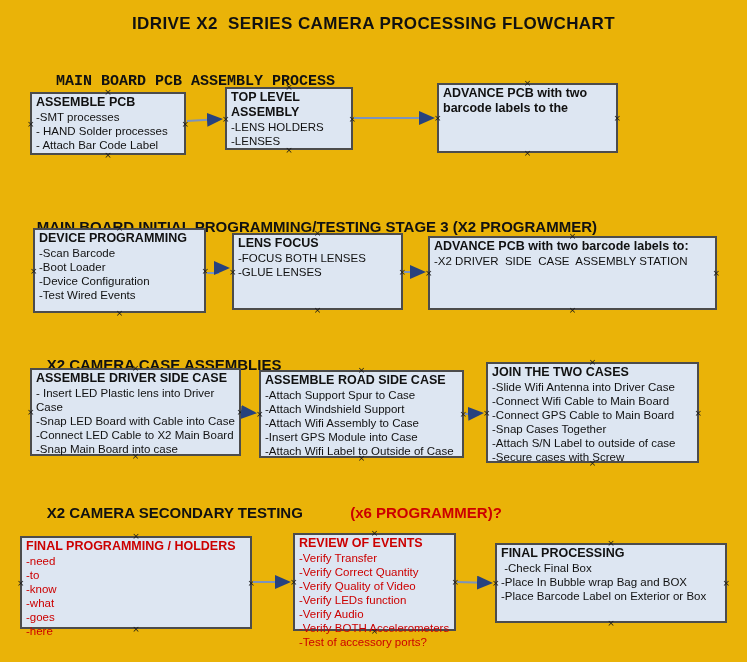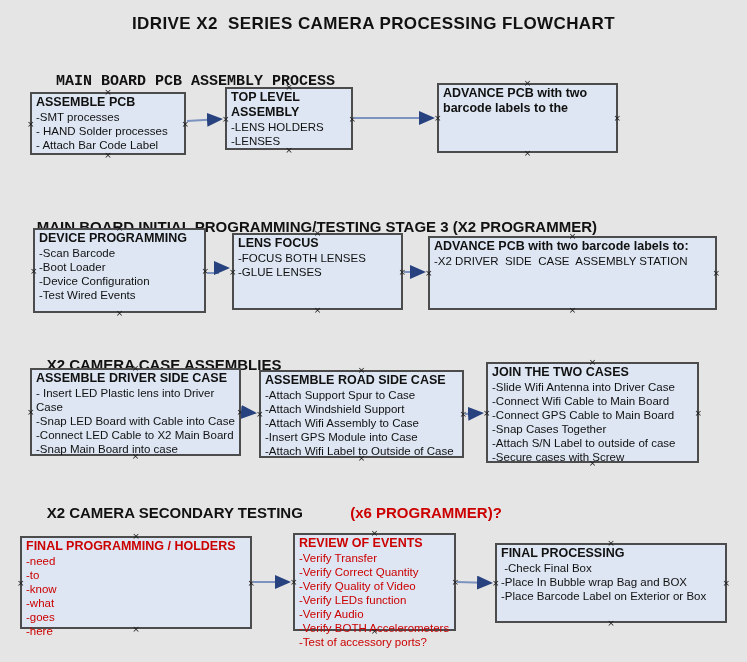--- a/index.html
+++ b/index.html
@@ -1,21 +1,21 @@
 <!DOCTYPE html>
 <html style="--box-fill: #dde6f2; --box-border: #4c4c4c; --red: #cc0000; --arrow-line: #7b93be; --arrow-head: #27427e; --text: #111111;"><head>
 <meta charset="utf-8">
 <style>
   :root{
     --box-fill:#dde6f2; --box-border:#4c4c4c; --red:#cc0000;
     --arrow-line:#7b93be; --arrow-head:#27427e; --text:#111111;
   }
   html,body{margin:0;padding:0;background:#ffffff;}
   body{font-family:"Liberation Sans","DejaVu Sans",sans-serif;color:var(--text);}
-  #canvas{position:relative;width:747px;height:662px;background:#e5e5e5;overflow:hidden;}
+  #canvas{position:relative;width:747px;height:662px;background:#eab308;overflow:hidden;}
   .page-title{
     position:absolute;left:0;top:14px;width:747px;text-align:center;
     font-size:17px;font-weight:bold;letter-spacing:.4px;white-space:pre-wrap;
   }
   .section-heading{
     position:absolute;font-size:15px;font-weight:bold;white-space:pre-wrap;
   }
   .section-heading .red{color:var(--red);margin-left:39px;}
   .box{
     position:absolute;background:var(--box-fill);

